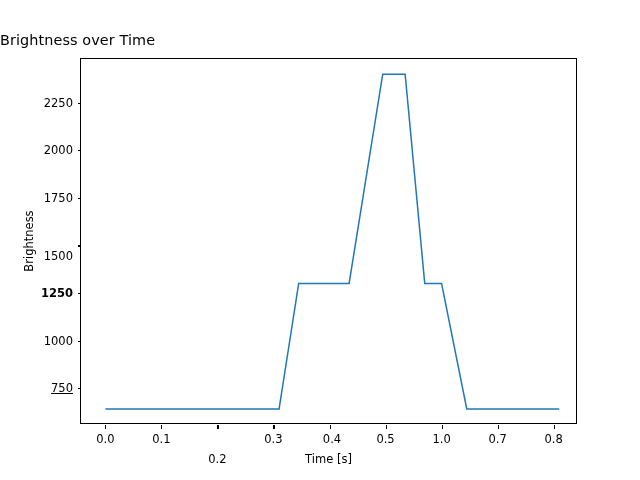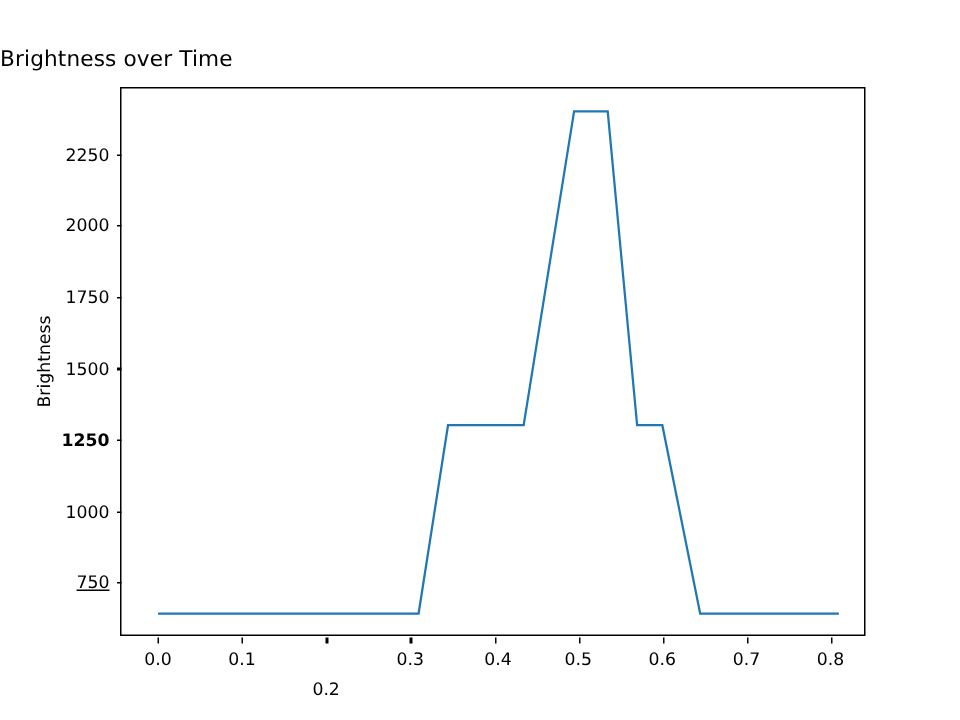--- a/index.html
+++ b/index.html
@@ -115,36 +115,37 @@
       <div class="xtick-label" style="left: 80.4053px;">0.1</div>
       <div class="tick-mark xtick-mark" style="left: 136.437px;"></div>
       <div class="xtick-label" style="left: 136.437px; margin-top: 20px;">0.2</div>
       <div class="tick-mark xtick-mark" style="left: 192.468px;"></div>
       <div class="xtick-label" style="left: 192.468px;">0.3</div>
       <div class="tick-mark xtick-mark" style="left: 248.5px;"></div>
       <div class="xtick-label" style="left: 251px;">0.4</div>
       <div class="tick-mark xtick-mark" style="left: 304.532px;"></div>
       <div class="xtick-label" style="left: 304.532px;">0.5</div>
       <div class="tick-mark xtick-mark" style="left: 360.563px;"></div>
-      <div class="xtick-label" style="left: 360.563px;">0.6</div>
+      <div class="xtick-label" style="left: 360.563px;">1.0</div>
       <div class="tick-mark xtick-mark" style="left: 416.595px;"></div>
       <div class="xtick-label" style="left: 416.595px;">0.7</div>
       <div class="tick-mark xtick-mark" style="left: 472.626px;"></div>
       <div class="xtick-label" style="left: 472.626px;">0.8</div>
       <div class="tick-mark ytick-mark" style="top: 329.096px;"></div>
       <div class="ytick-label" style="top: 329.096px; text-decoration: underline;">750</div>
       <div class="tick-mark ytick-mark" style="top: 281.538px;"></div>
       <div class="ytick-label" style="top: 281.538px;">1000</div>
       <div class="tick-mark ytick-mark" style="top: 233.981px;"></div>
       <div class="ytick-label" style="top: 233.981px; font-weight: bold;">1250</div>
       <div class="tick-mark ytick-mark" style="top: 186.424px;"></div>
-      <div class="ytick-label" style="top: 187px;">1500</div>
+      <div class="ytick-label" style="top: 197px;">1500</div>
       <div class="tick-mark ytick-mark" style="top: 138.867px;"></div>
       <div class="ytick-label" style="top: 138.867px;">1750</div>
       <div class="tick-mark ytick-mark" style="top: 91.3098px;"></div>
       <div class="ytick-label" style="top: 91.3098px;">2000</div>
       <div class="tick-mark ytick-mark" style="top: 43.7526px;"></div>
       <div class="ytick-label" style="top: 43.7526px;">2250</div>
     </div>
 
+  <div id="xlabel">Time [s]</div>
   <div id="ylabel">Brightness</div>
 
 </div>
 
 </body></html>

